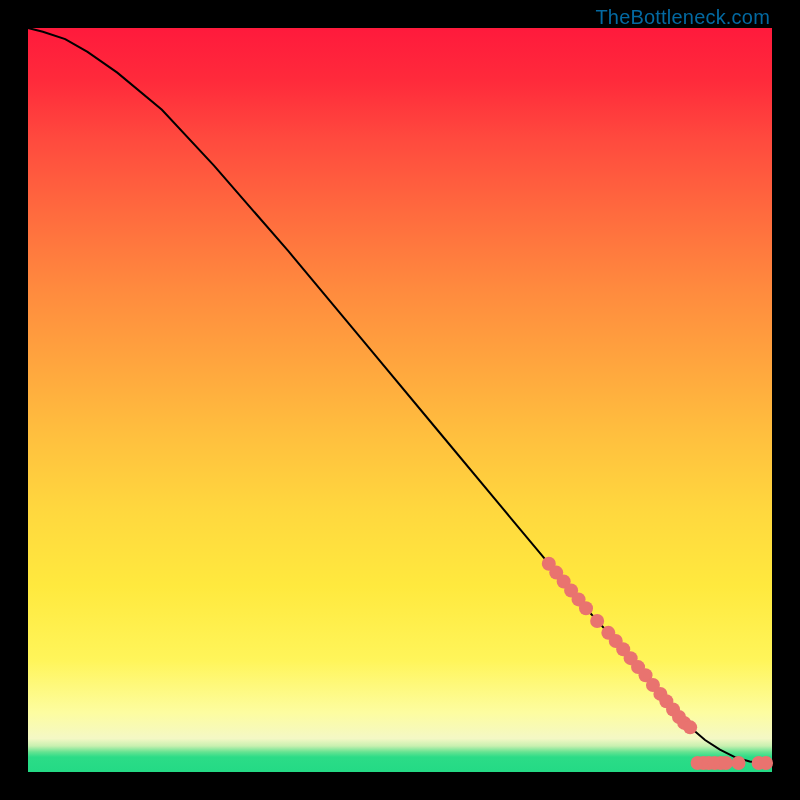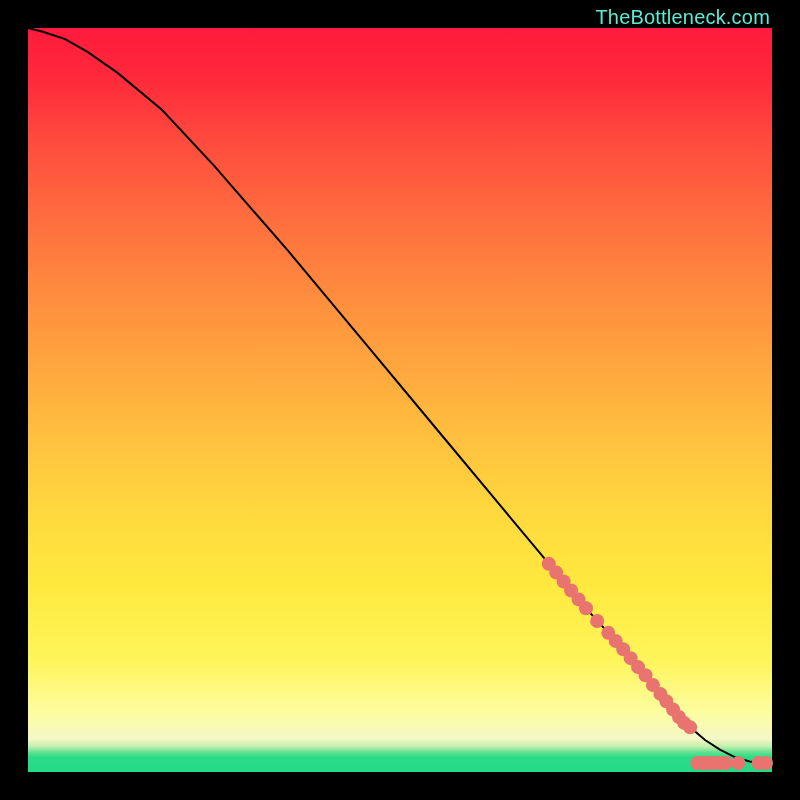--- a/index.html
+++ b/index.html
@@ -43,21 +43,21 @@
       #c8f0b0 96.5%,
       #66e392 97.3%,
       #2bdc87 98%,
       #24da85 100%
     );
   }
   .watermark {
     position: absolute;
     top: 6px;
     right: 30px;
-    color: #5eead4;
+    color: #0369a1;
     font-size: 20px;
     letter-spacing: 0.2px;
     user-select: none;
   }
   svg.curve {
     position: absolute;
     left: 0;
     top: 0;
     width: 744px;
     height: 744px;

